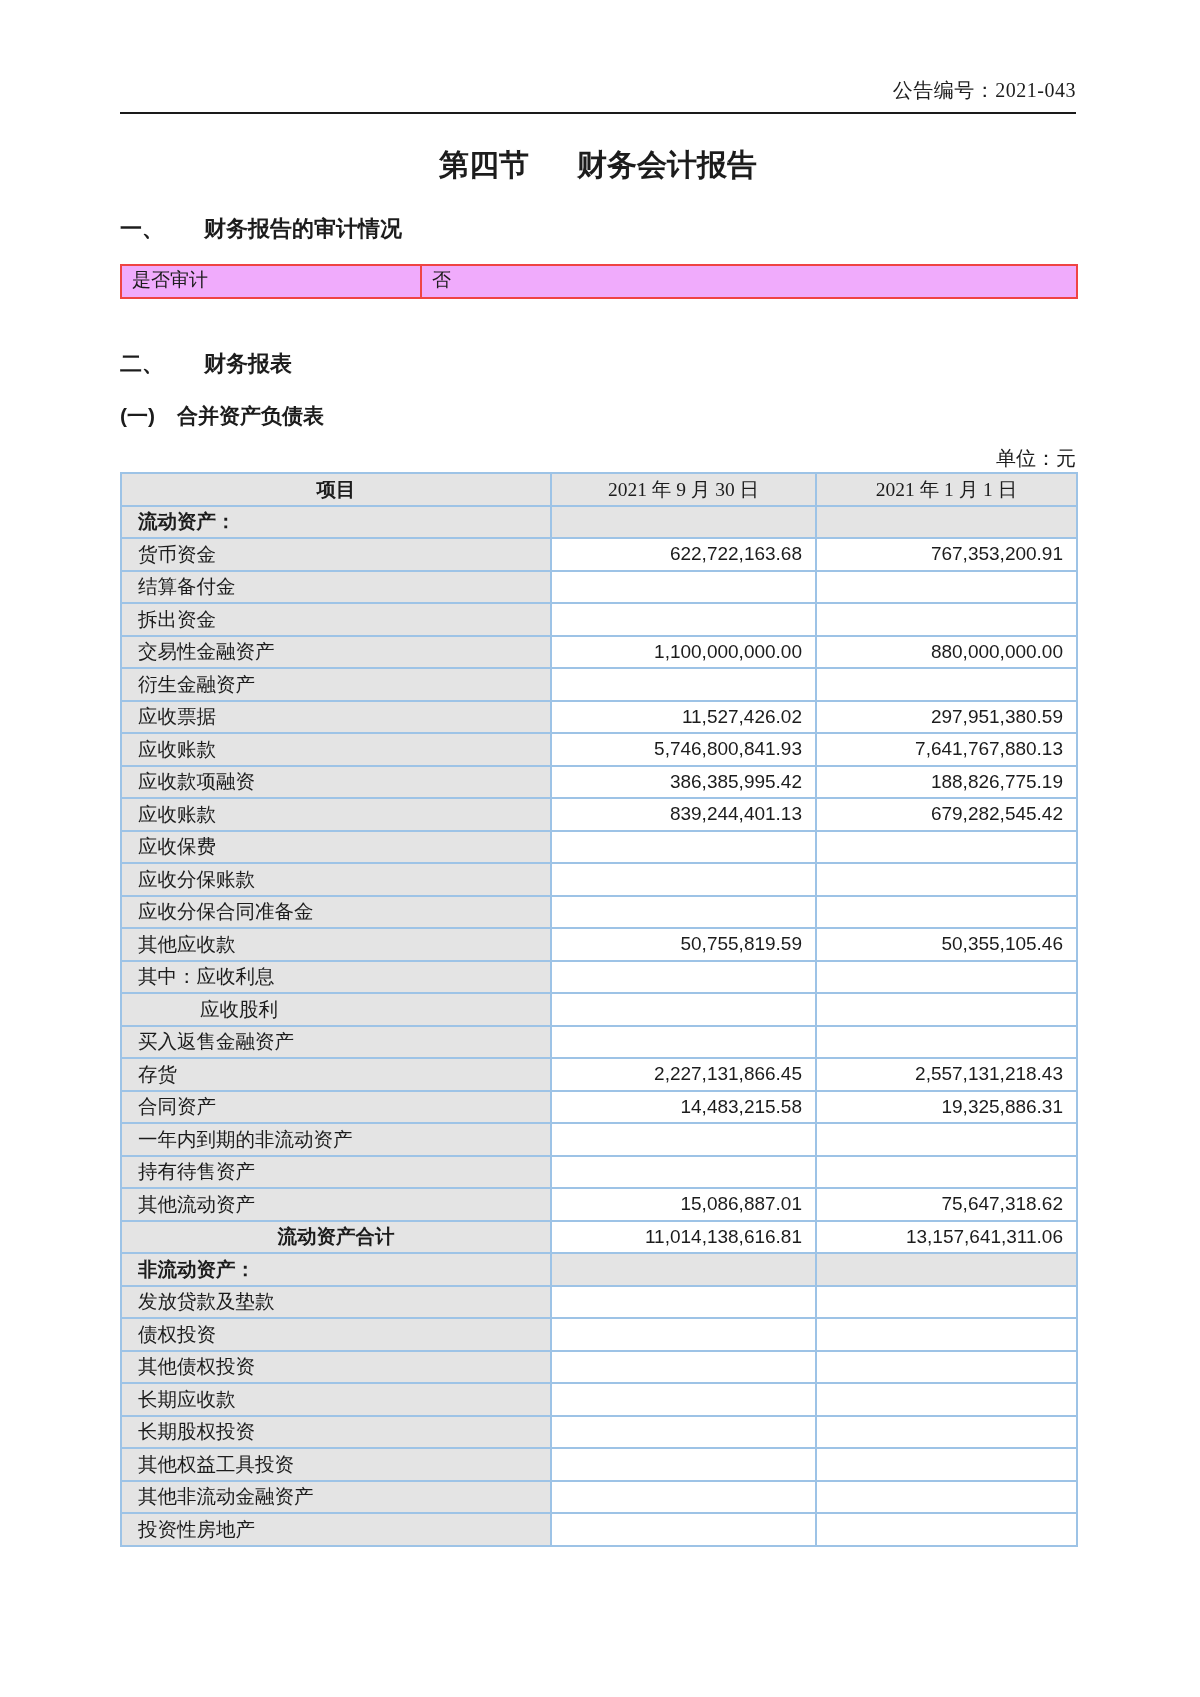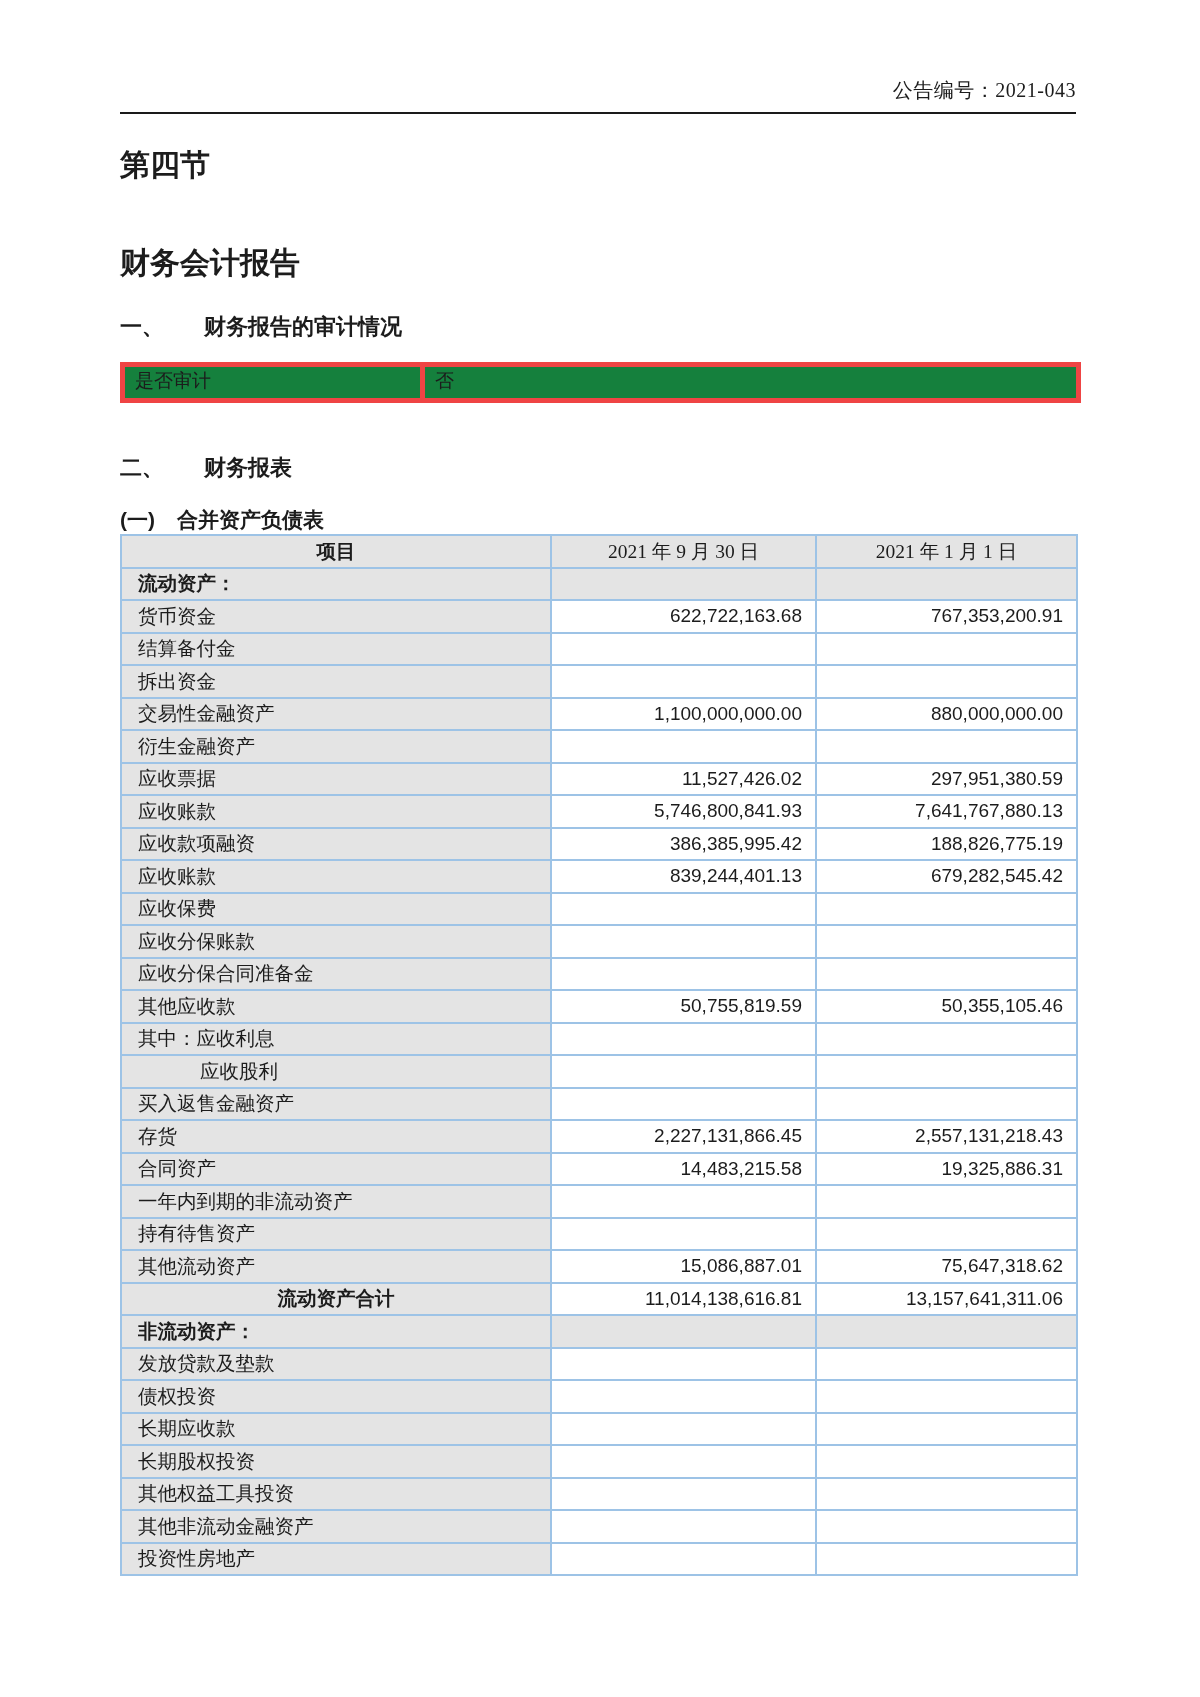--- a/index.html
+++ b/index.html
@@ -33,26 +33,25 @@
     border: none;
     border-top: 2px solid #1a1a1a;
     margin: 10px 0 0 0;
   }
 
   
   .title {
     margin-top: 34px;
     display: flex;
     justify-content: center;
-    gap: 64px;
+    gap: 48px;
     font-size: 30px;
     font-weight: bold;
     line-height: 34px;
     font-family: "Liberation Sans", "DejaVu Sans", sans-serif;
-    flex-direction: column;
   }
 
   
   .h2 {
     margin-top: 34px;
     display: flex;
     align-items: baseline;
     gap: 40px;
     font-size: 22px;
     font-weight: bold;
@@ -73,25 +72,25 @@
 
   
   table.audit {
     margin-top: 22px;
     width: 956px;
     border-collapse: collapse;
     table-layout: fixed;
     font-size: 19px;
   }
   table.audit td {
-    border: 5px solid #ef4444;
+    border: 2px solid #ef4444;
     height: 27px;
     padding: 0 0 4px 10px;
     vertical-align: middle;
-    background: #15803d;
+    background: #f0abfc;
   }
 
   
   .unit {
     margin-top: 18px;
     text-align: right;
     font-size: 20px;
     line-height: 24px;
   }
 
@@ -177,20 +176,21 @@
   <div class="h2 second">
     <span>二、</span>
     <span>财务报表</span>
   </div>
 
   <div class="h3">
     <span>(一)</span>
     <span>合并资产负债表</span>
   </div>
 
+  <div class="unit">单位：元</div>
 
   <table class="bs">
     <colgroup>
       <col class="c1">
         <col class="c2">
         <col class="c3">
     </colgroup>
     <thead>
       <tr>
         <th class="col-item">项目</th>
@@ -323,20 +323,25 @@
           <td class="c-label">发放贷款及垫款</td>
           <td class="c-num"></td>
           <td class="c-num"></td>
         </tr>
         <tr class="item">
           <td class="c-label">债权投资</td>
           <td class="c-num"></td>
           <td class="c-num"></td>
         </tr>
         <tr class="item">
+          <td class="c-label">其他债权投资</td>
+          <td class="c-num"></td>
+          <td class="c-num"></td>
+        </tr>
+        <tr class="item">
           <td class="c-label">长期应收款</td>
           <td class="c-num"></td>
           <td class="c-num"></td>
         </tr>
         <tr class="item">
           <td class="c-label">长期股权投资</td>
           <td class="c-num"></td>
           <td class="c-num"></td>
         </tr>
         <tr class="item">

